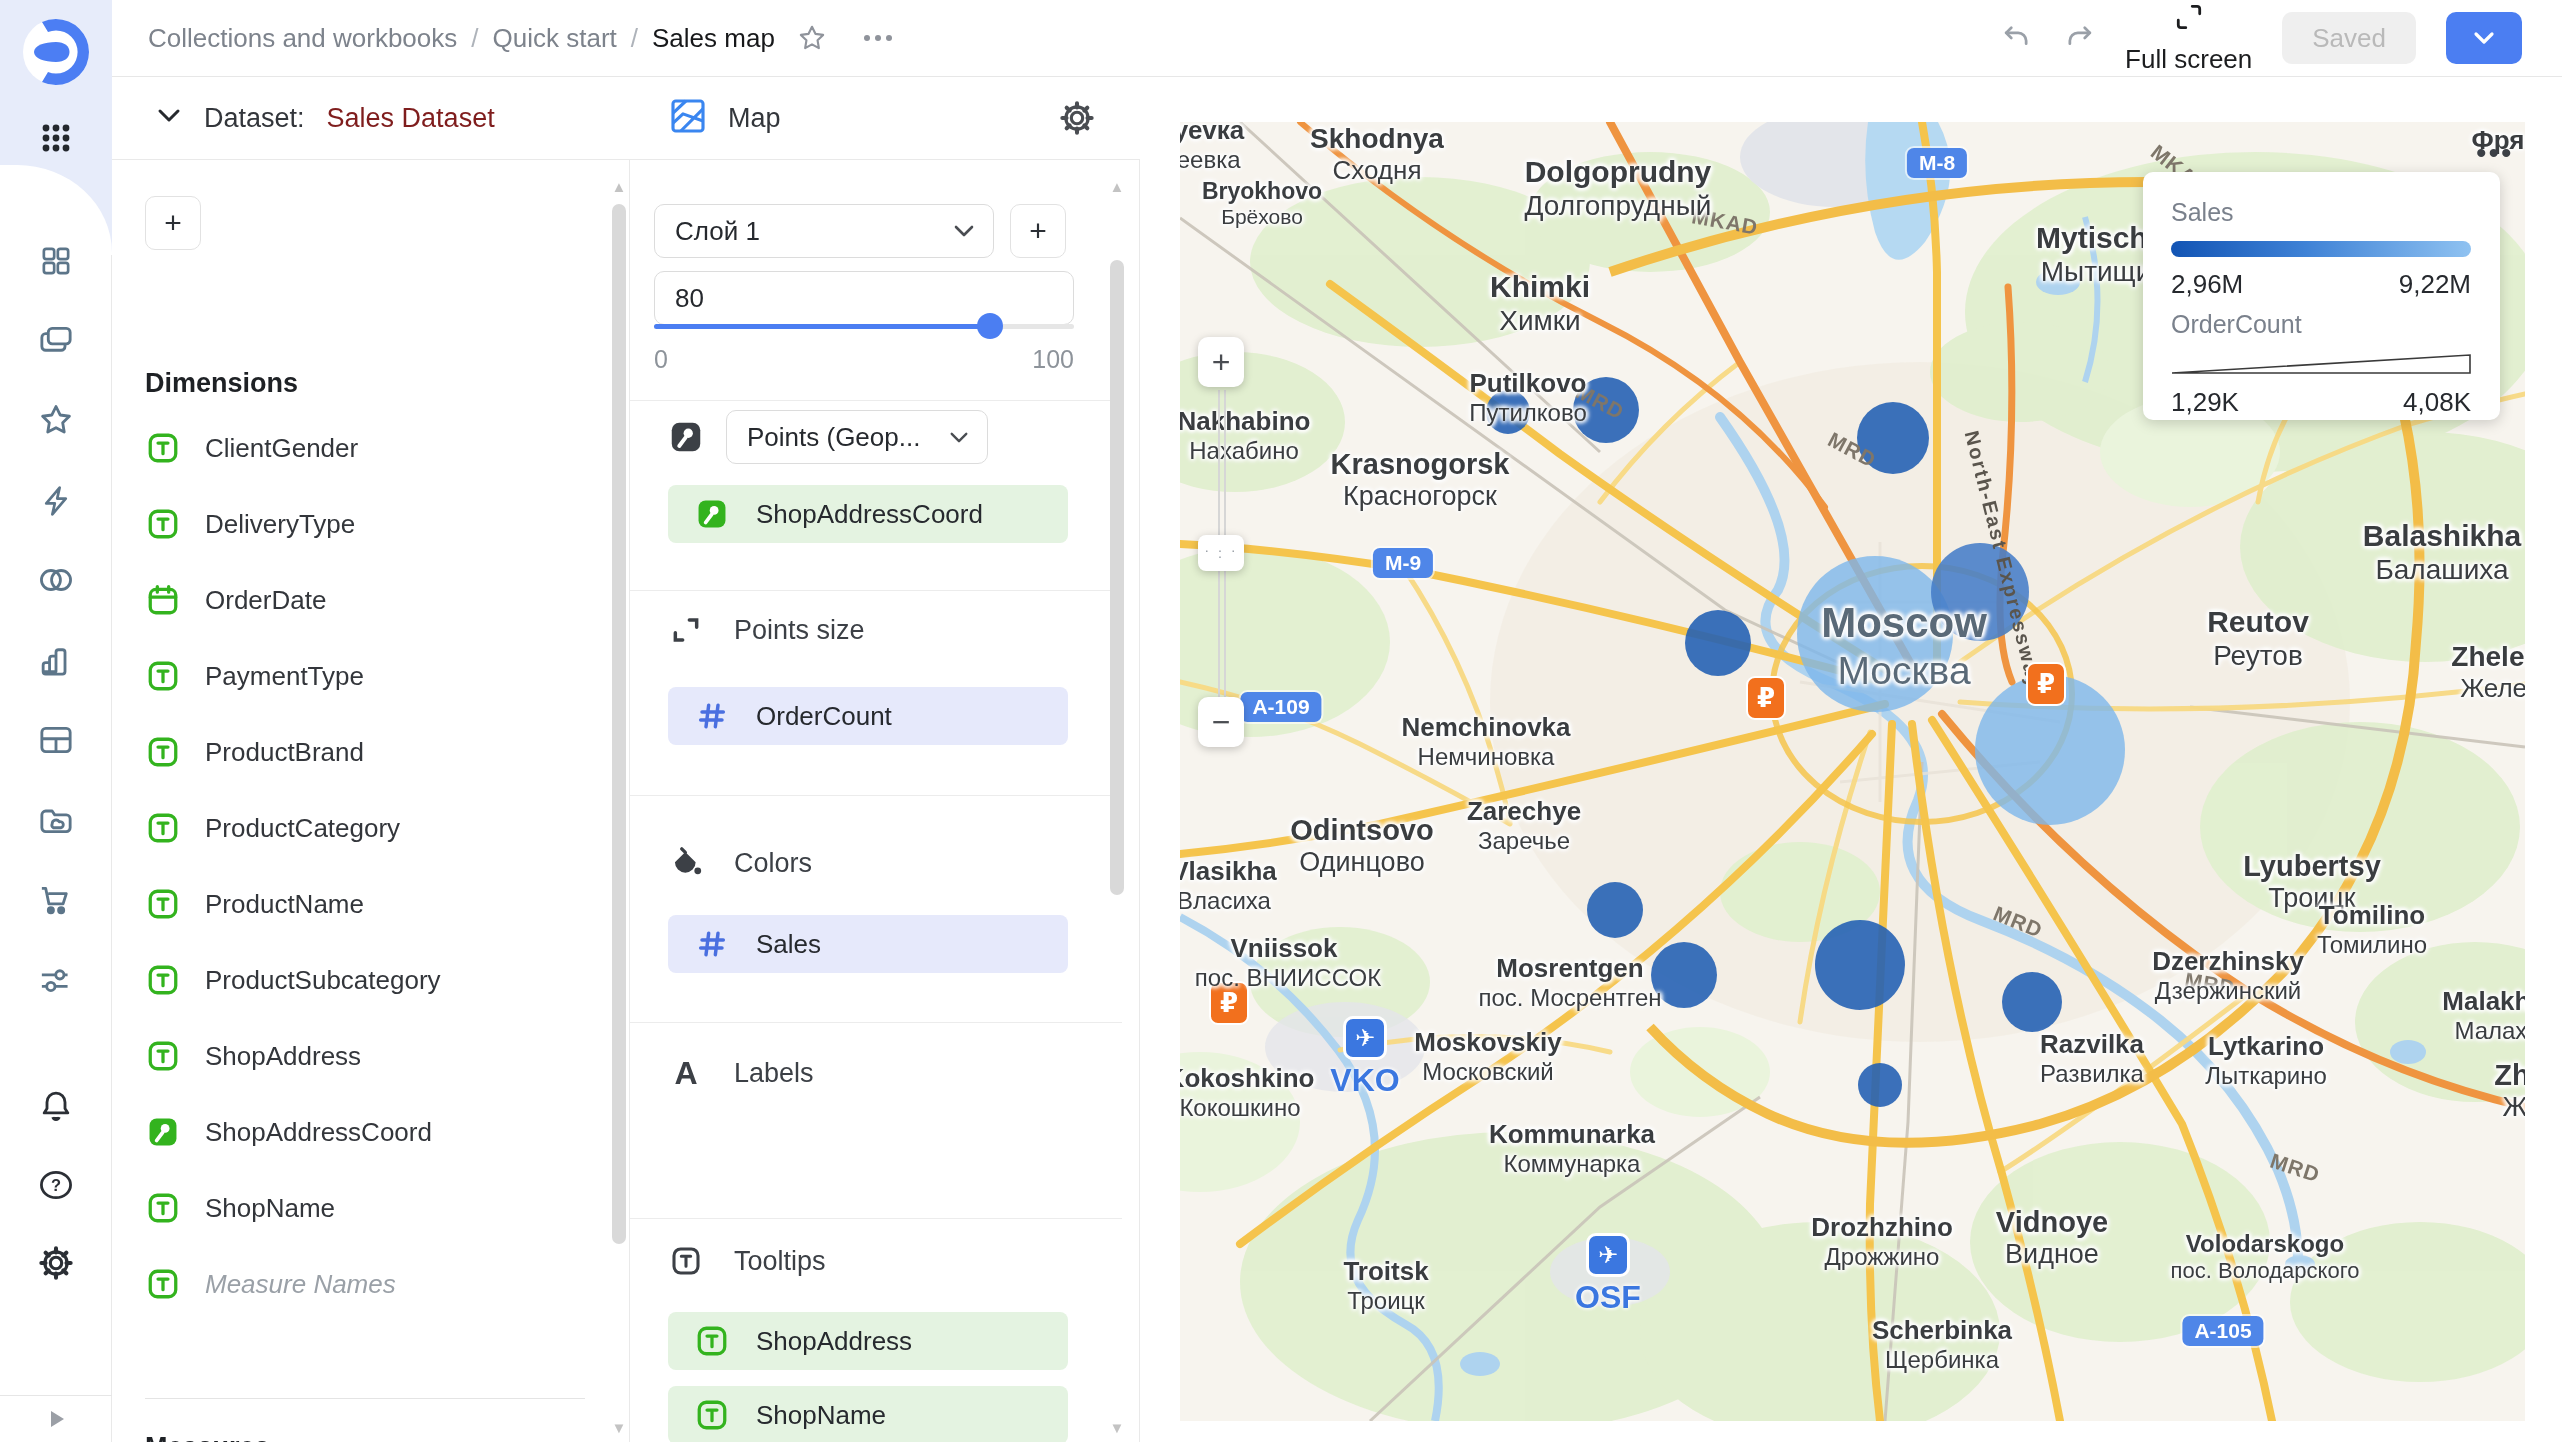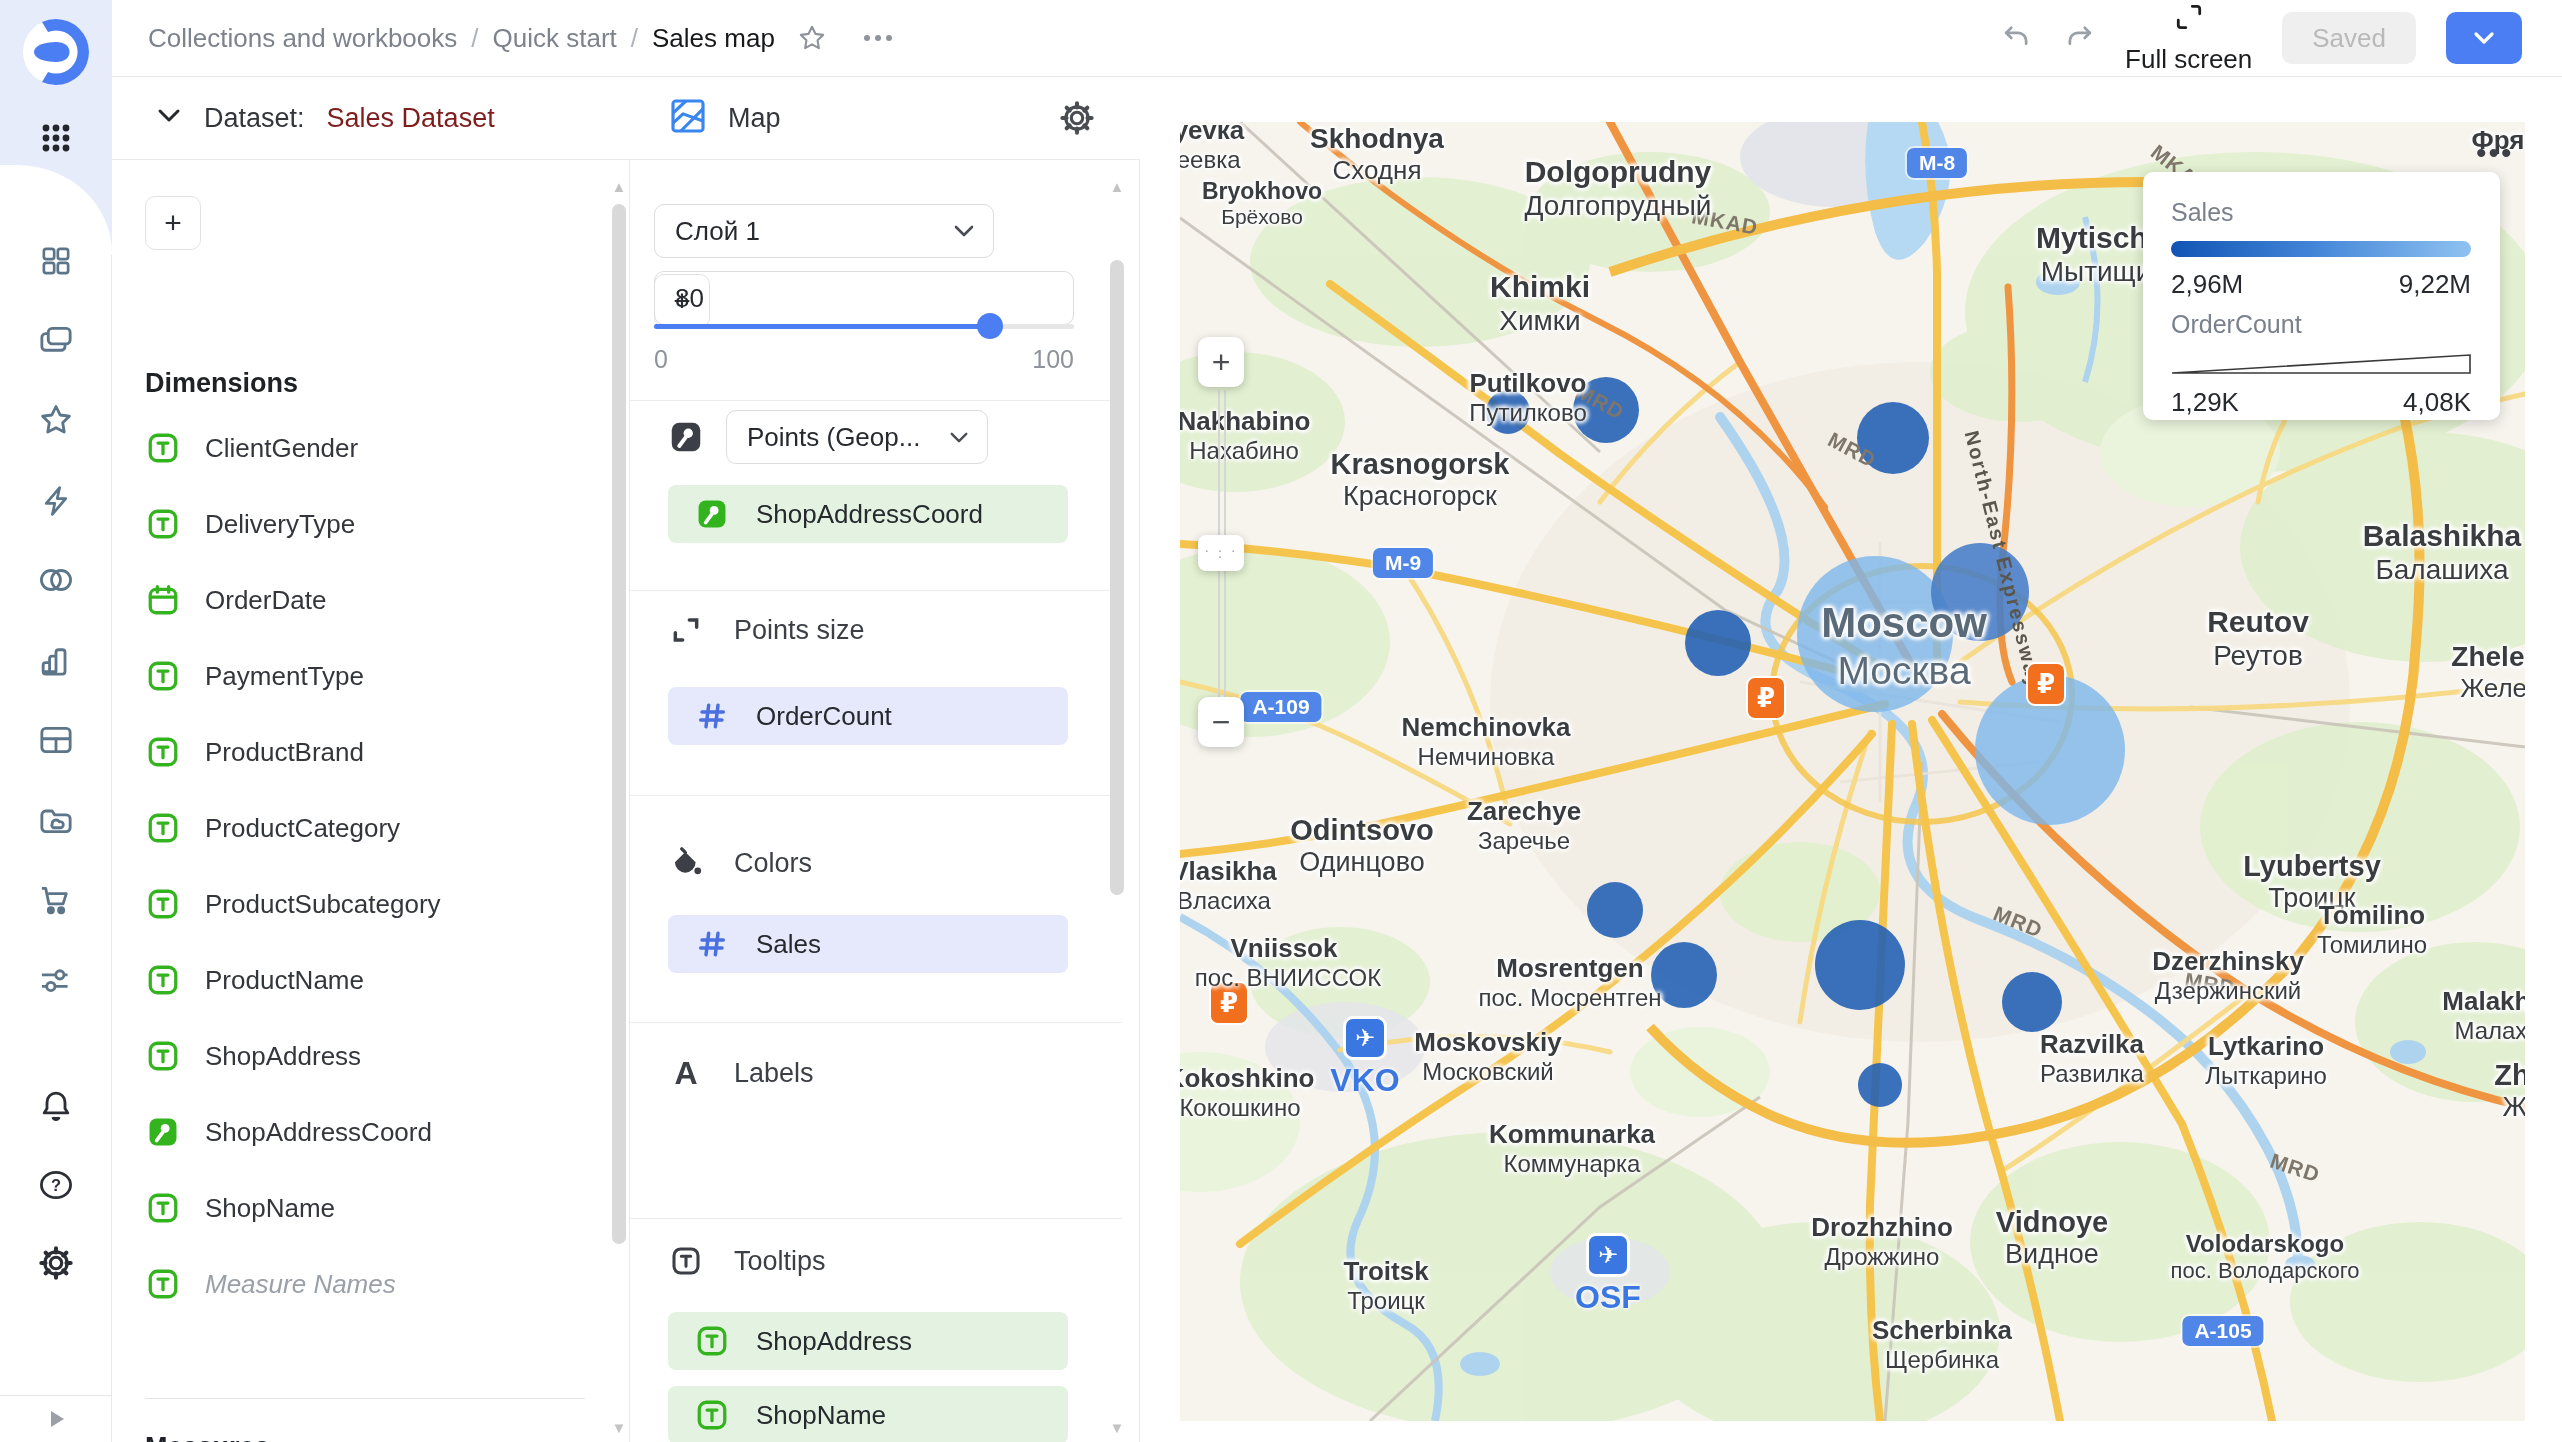--- a/index.html
+++ b/index.html
@@ -50,21 +50,21 @@
   #meas-title { position:absolute; left:33px; top:1272px; }
   .vscroll { position:absolute; width:18px; }
   .vscroll .thumb { position:absolute; left:2px; width:14px; background:#d9d9d9; border-radius:7px; }
   .vscroll .arr { position:absolute; left:0; width:18px; text-align:center; font-size:15px; color:#c3c3c3; }
 
   #set-panel { position:absolute; left:630px; top:77px; width:510px; height:1365px; border-right:1px solid #e9e9e9; background:#fff; }
   #set-head { left:630px; width:510px; padding-left:38px; gap:20px; z-index:5; }
   #set-head .map-title { font-size:27px; color:#33363b; }
   #set-head .gear { position:absolute; right:44px; top:22px; cursor:pointer; }
   .sel { height:54px; border:1px solid #dcdcdc; border-radius:10px; background:#fff; display:flex; align-items:center; justify-content:space-between; padding:0 18px 0 20px; font-size:26px; color:#26292e; cursor:pointer; }
-  #layer-row { position:absolute; left:24px; top:127px; display:flex; gap:16px;flex-direction:column; }
+  #layer-row { position:absolute; left:24px; top:127px; display:flex; gap:16px; }
   #layer-sel { width:340px; }
   #opacity-box { position:absolute; left:24px; top:194px; width:420px; height:54px; border:1px solid #dcdcdc; border-radius:10px; font-size:26px; color:#26292e; display:flex; align-items:center; padding:0 20px; }
   #opacity-slider { position:absolute; left:24px; top:245px; width:420px; height:8px; cursor:pointer; }
   #opacity-slider .track { position:absolute; left:0; top:2px; width:100%; height:5px; background:#e6e6e6; border-radius:3px; }
   #opacity-slider .fill { position:absolute; left:0; top:2px; width:80%; height:5px; background:#4b7ef2; border-radius:3px; }
   #opacity-slider .knob { position:absolute; left:calc(80% - 13px); top:-9px; width:26px; height:26px; background:#4b7ef2; border-radius:50%; }
   .minmax { position:absolute; left:24px; top:268px; width:420px; display:flex; justify-content:space-between; font-size:25px; color:#8d939a; }
   .hdiv { position:absolute; left:0; width:492px; border-top:1px solid #ececec; }
   .sec-row { position:absolute; left:38px; display:flex; align-items:center; gap:30px; font-size:27px; color:#3c4046; }
   .chip { position:absolute; left:38px; width:400px; height:58px; border-radius:8px; display:flex; align-items:center; gap:26px; padding-left:26px; font-size:26px; color:#26292e; cursor:grab; }
@@ -344,30 +344,30 @@
             </span>
             <span class="fname">ProductCategory</span>
           </div>
           <div class="field-row">
             <span class="ficon">
               <svg width="34" height="34" viewBox="0 0 24 24" fill="none" stroke="#33b31e" stroke-width="2.3">
                 <rect x="3" y="3" width="18" height="18" rx="5"></rect>
                 <path d="M8.5 8.5h7M12 8.5V16" stroke-linecap="round"></path>
               </svg>
             </span>
+            <span class="fname">ProductName</span>
+          </div>
+          <div class="field-row">
+            <span class="ficon">
+              <svg width="34" height="34" viewBox="0 0 24 24" fill="none" stroke="#33b31e" stroke-width="2.3">
+                <rect x="3" y="3" width="18" height="18" rx="5"></rect>
+                <path d="M8.5 8.5h7M12 8.5V16" stroke-linecap="round"></path>
+              </svg>
+            </span>
             <span class="fname">ProductSubcategory</span>
-          </div>
-          <div class="field-row">
-            <span class="ficon">
-              <svg width="34" height="34" viewBox="0 0 24 24" fill="none" stroke="#33b31e" stroke-width="2.3">
-                <rect x="3" y="3" width="18" height="18" rx="5"></rect>
-                <path d="M8.5 8.5h7M12 8.5V16" stroke-linecap="round"></path>
-              </svg>
-            </span>
-            <span class="fname">ProductName</span>
           </div>
           <div class="field-row">
             <span class="ficon">
               <svg width="34" height="34" viewBox="0 0 24 24" fill="none" stroke="#33b31e" stroke-width="2.3">
                 <rect x="3" y="3" width="18" height="18" rx="5"></rect>
                 <path d="M8.5 8.5h7M12 8.5V16" stroke-linecap="round"></path>
               </svg>
             </span>
             <span class="fname">ShopAddress</span>
           </div>

